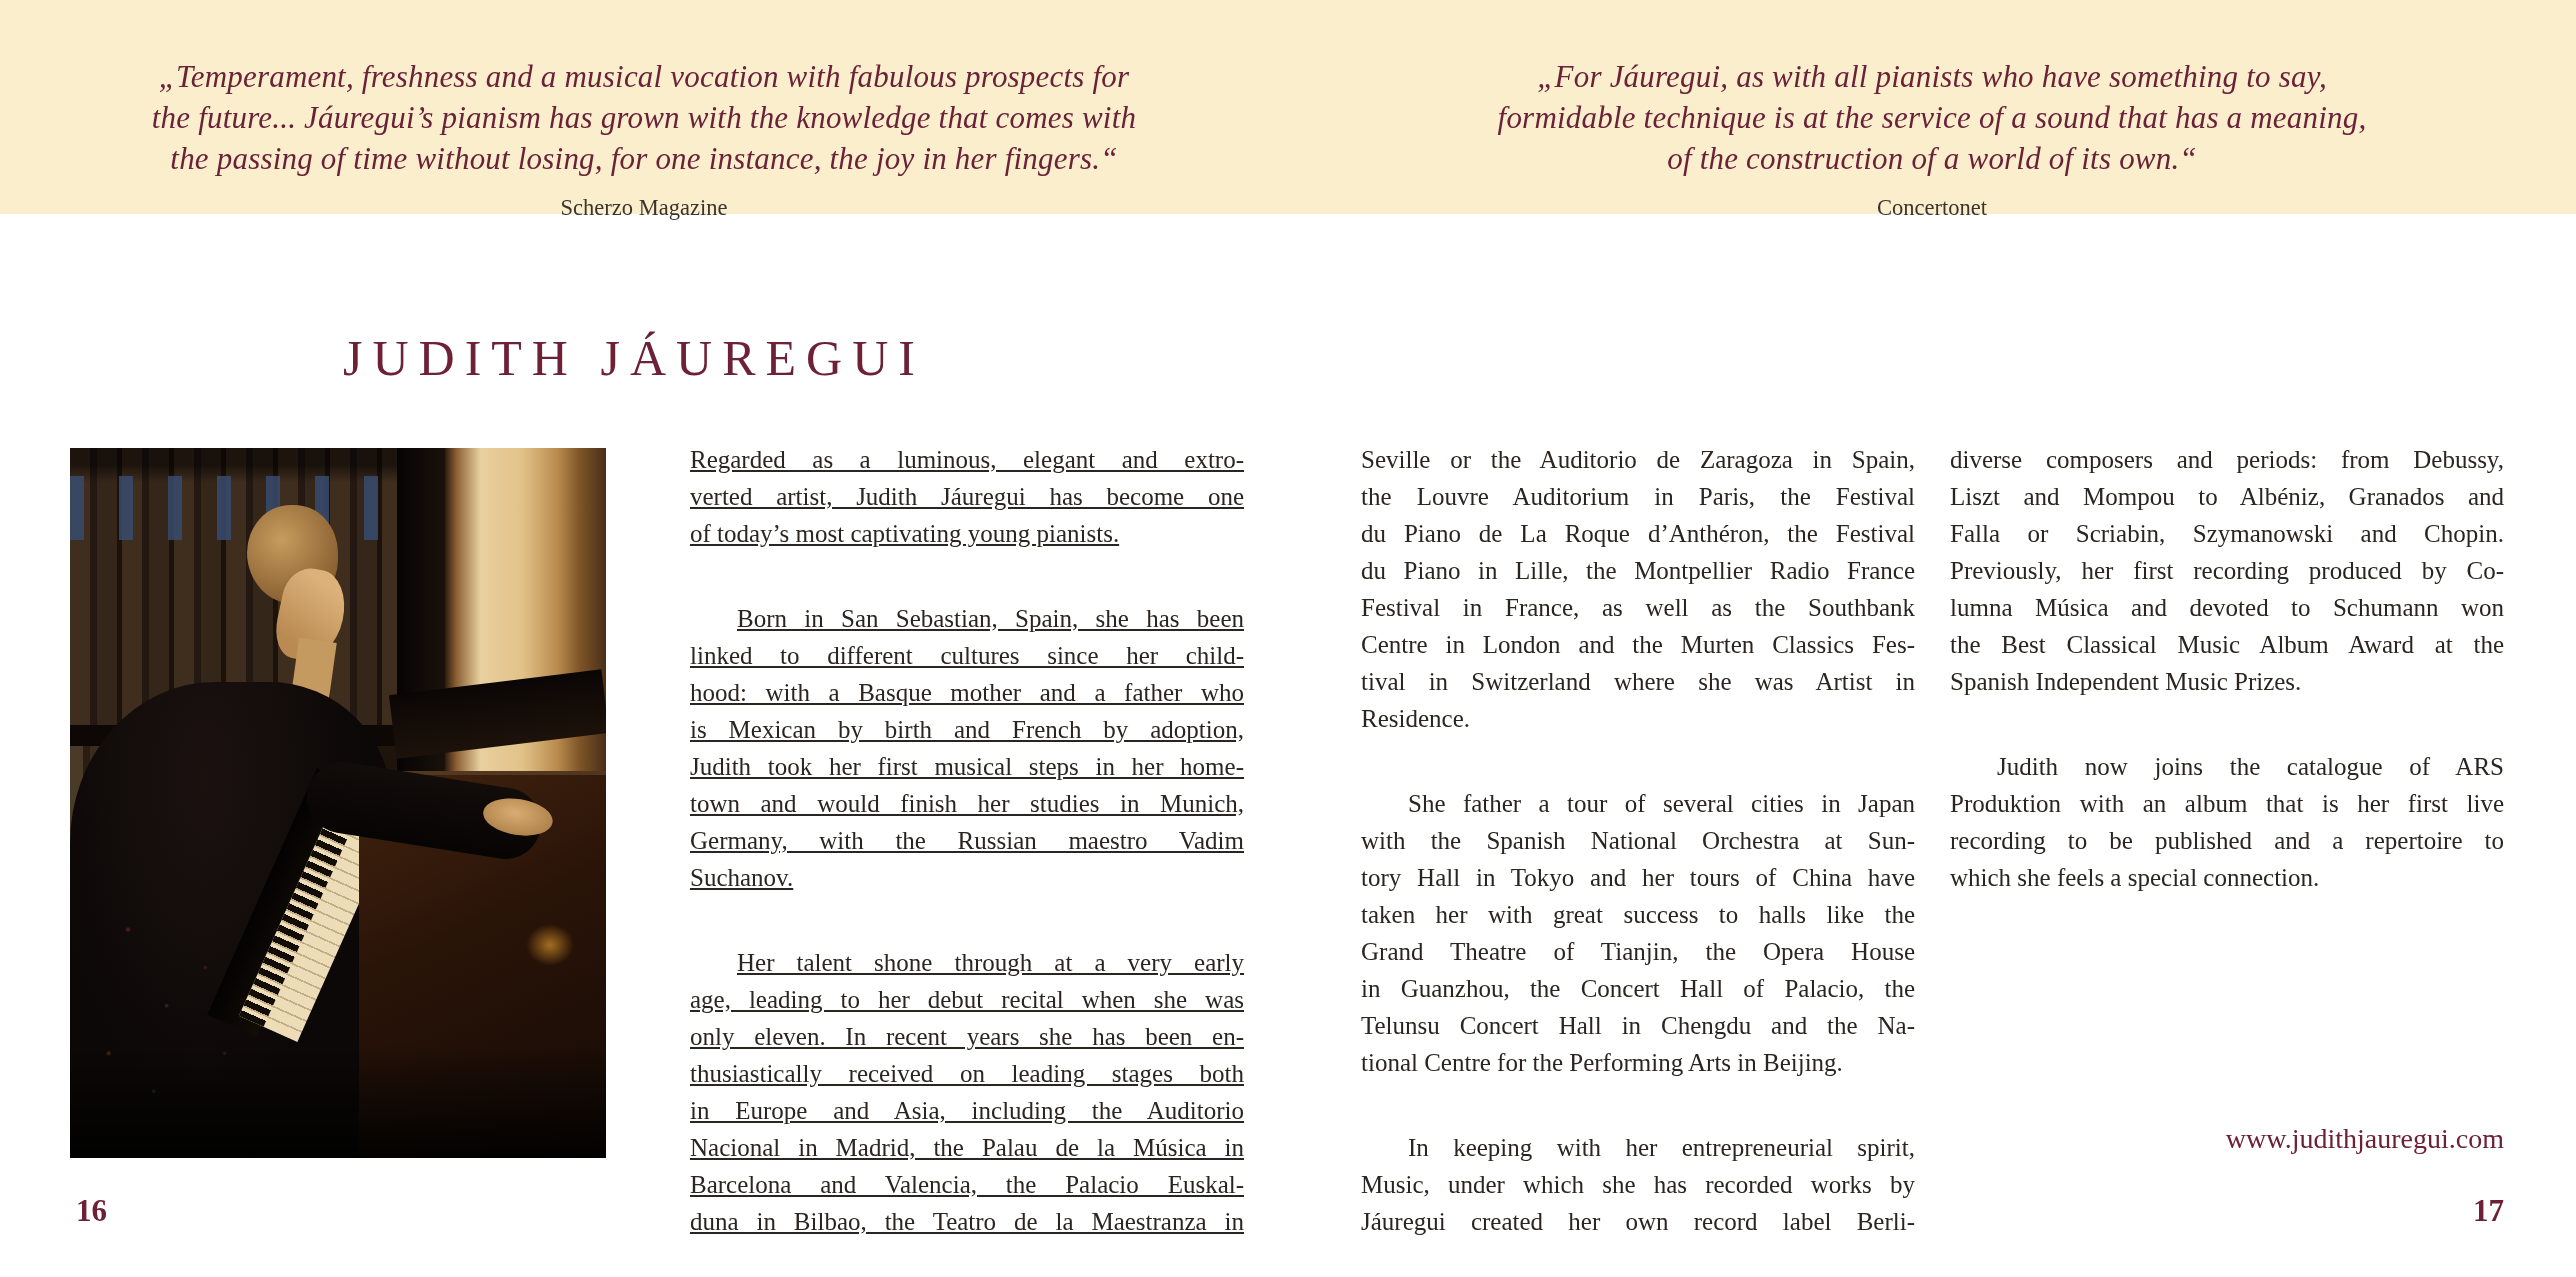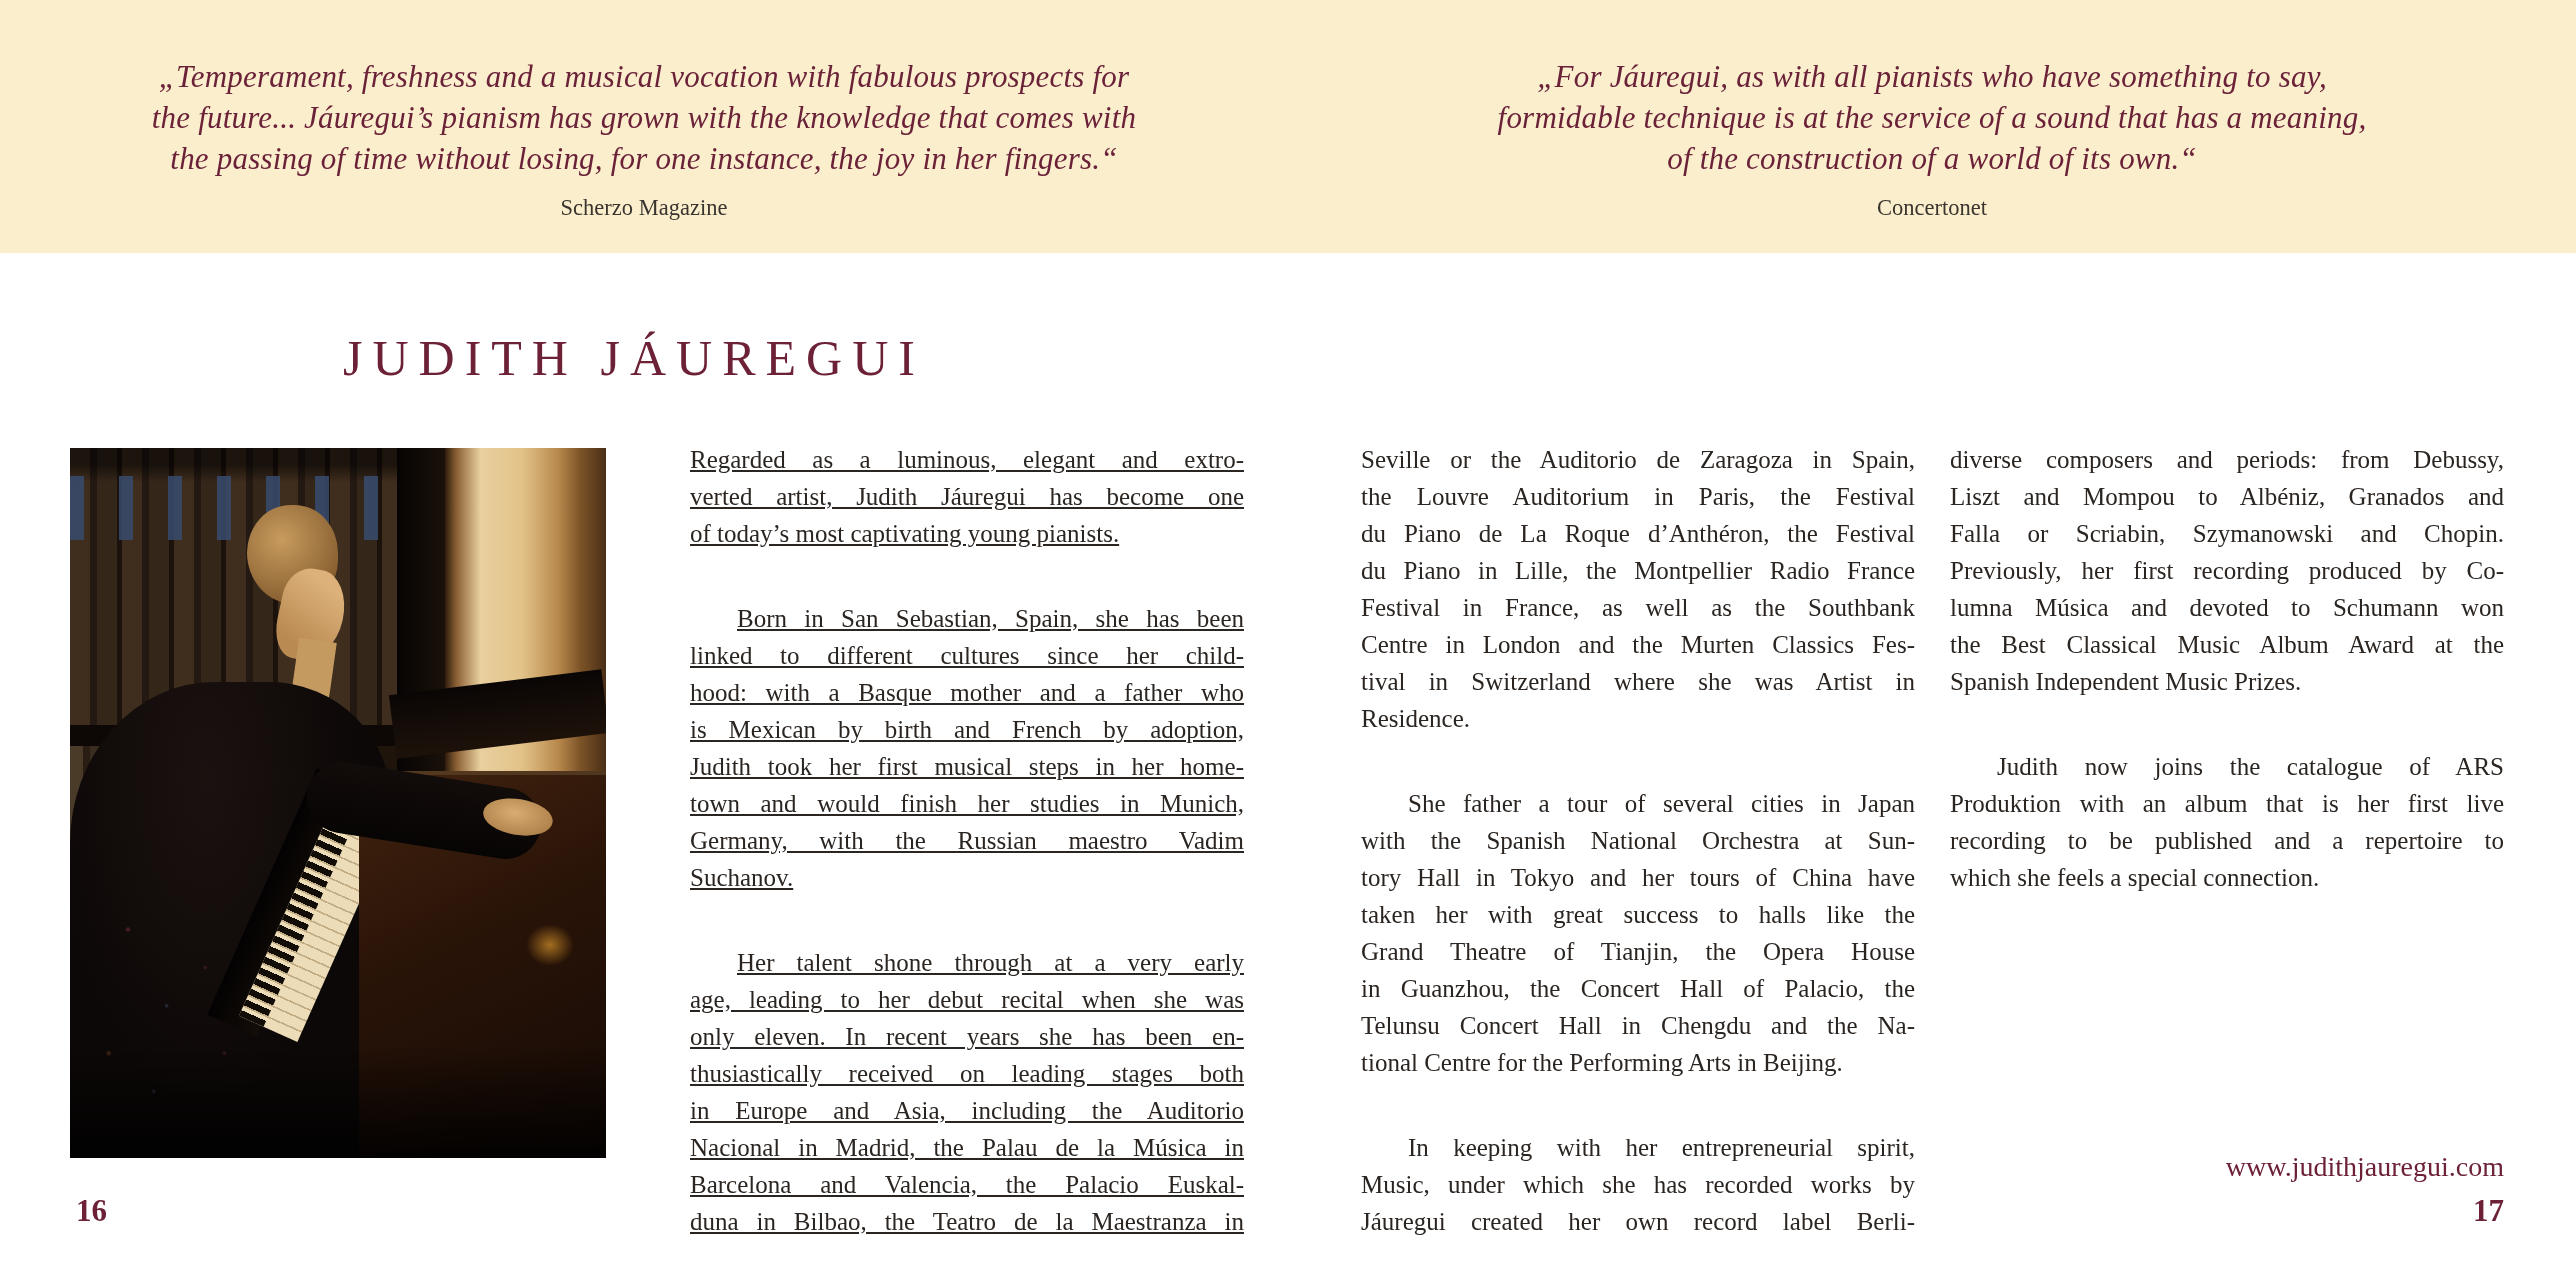--- a/index.html
+++ b/index.html
@@ -5,21 +5,21 @@
   html,body{margin:0;padding:0;background:#ffffff;}
   .spread{
     position:relative;
     width:2576px;height:1277px;
     background:#ffffff;
     font-family:"Liberation Serif","DejaVu Serif",serif;
     overflow:hidden;
   }
   
   .banner{
-    position:absolute;top:0;left:0;width:2576px;height:253px;
+    position:absolute;top:0;left:0;width:2576px;height:214px;
     background:#FBEECD;
     display:flex;
   }
   .qblock{
     width:50%;
     display:flex;flex-direction:column;align-items:center;
     padding-top:56px;box-sizing:border-box;
   }
   .qlines{display:flex;flex-direction:column;align-items:center;}
   .qline{
@@ -148,21 +148,20 @@
   .col-3{left:1950px;}
   .tl{text-align:left;}
   .tl.j{text-align:justify;text-align-last:justify;}
   .tl.i{text-indent:47px;margin-top:48px;}
   
   .website{
     position:absolute;left:1950px;top:1123px;width:554px;
     text-align:right;
     font-size:28px;color:#6C2136;text-decoration:none;
     cursor:pointer;
-    margin-top:28px;
   }
   .pagenum{
     position:absolute;top:1193px;
     font-size:31px;font-weight:bold;color:#6C2136;
   }
   .pagenum.pn-left{left:76px;}
   .pagenum.pn-right{left:1950px;width:554px;text-align:right;}
 </style>
 </head>
 <body>

